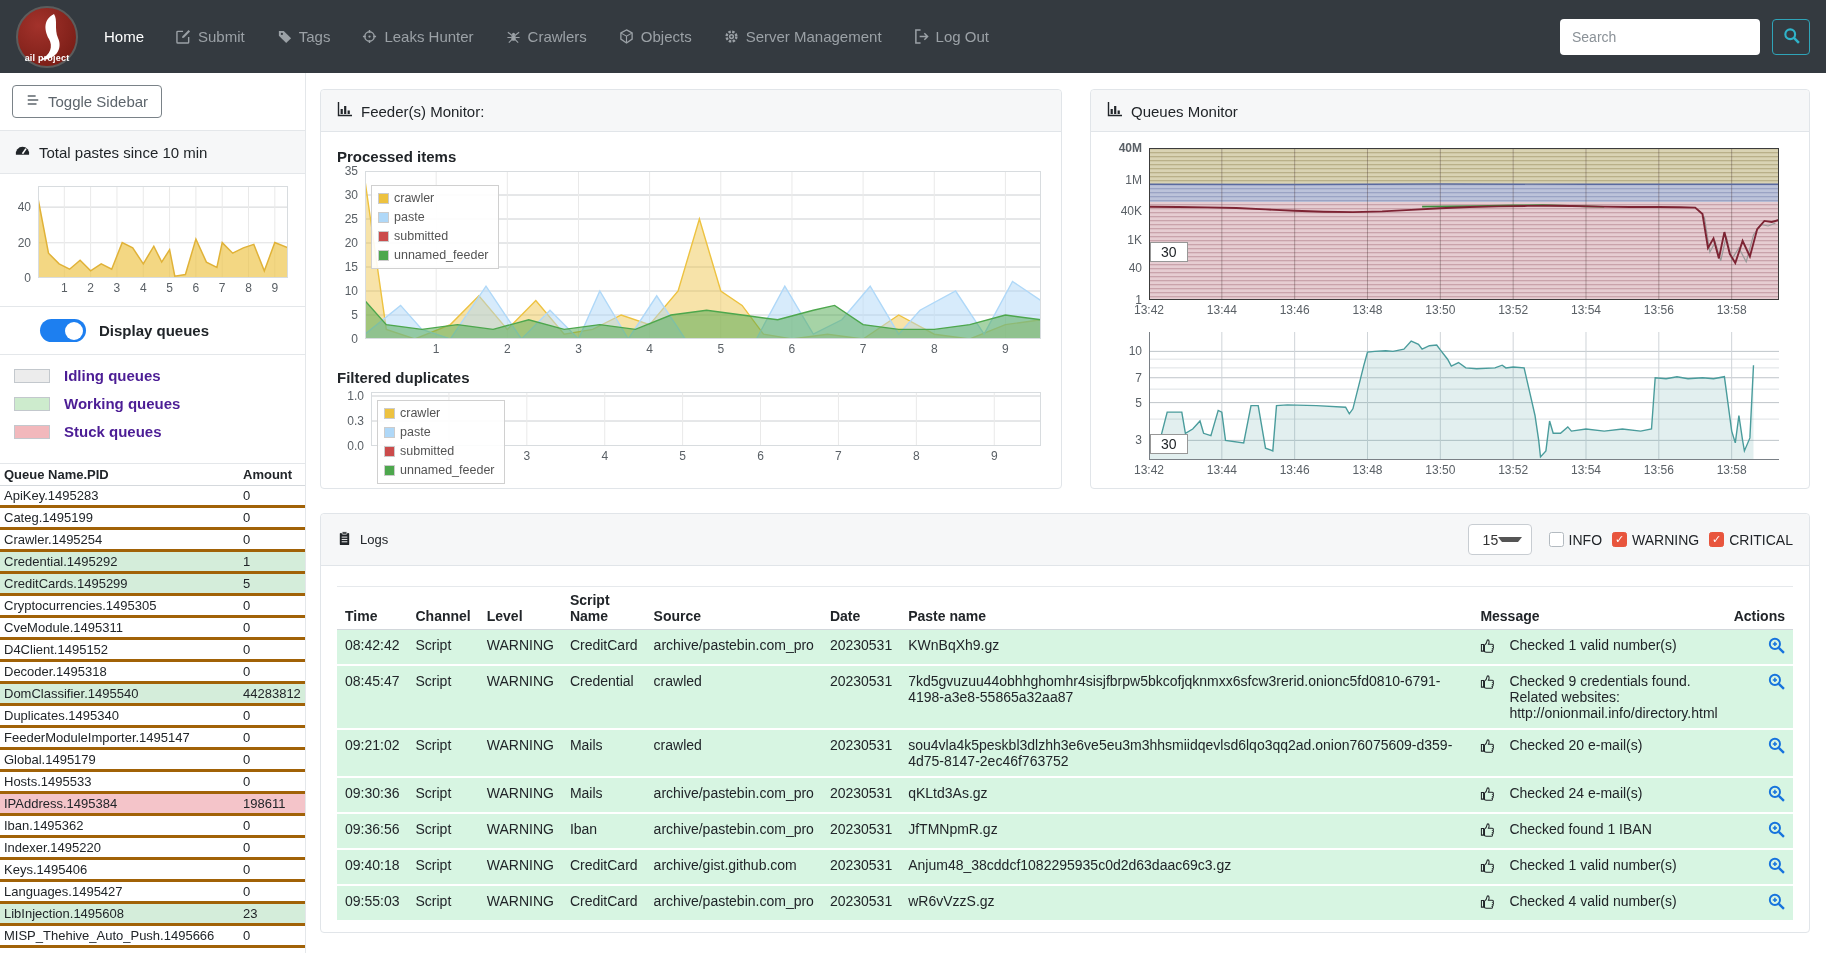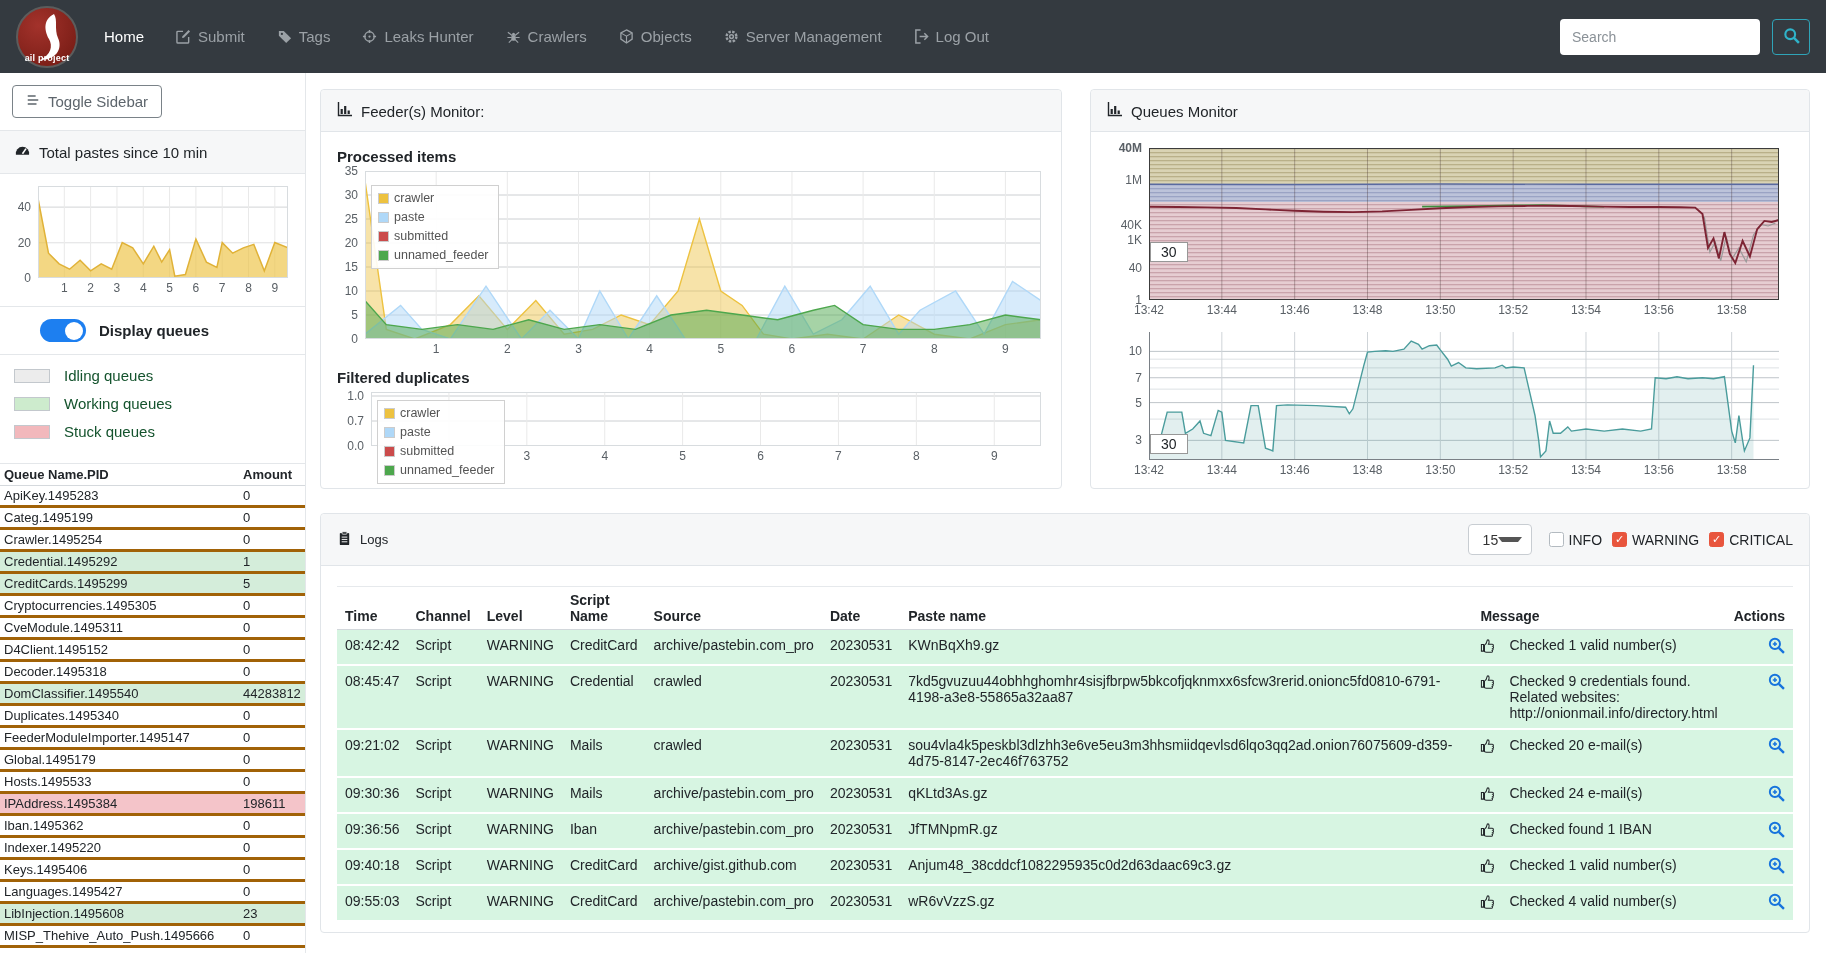--- a/index.html
+++ b/index.html
@@ -47,21 +47,21 @@
   .dq-row { display:flex; align-items:center; gap:13px; padding:12px 14px 12px 40px;
     border-top:1px solid #e4e7ea; border-bottom:1px solid #e4e7ea; margin-top:6px; }
   .switch { width:46px; height:23px; border-radius:12px; background:#1d7ff0; position:relative;
     cursor:pointer; flex:none; }
   .switch::after { content:''; position:absolute; right:3px; top:2.5px; width:18px; height:18px;
     border-radius:50%; background:#fff; }
   .dq-label { font-weight:bold; font-size:15px; }
   .q-legend { padding:12px 14px 8px; }
   .q-legend-item { display:flex; align-items:center; gap:14px; margin-bottom:11px; }
   .q-swatch { width:36px; height:14px; border:1px solid #c3c8cd; flex:none; }
-  .q-legend-item span.lbl { font-size:15px; color:#14532d; }
+  .q-legend-item span.lbl { font-size:15px; color:#4c1d95;font-weight:bold; }
   table.qtable { width:100%; border-collapse:collapse; font-size:13px; margin-top:4px; }
   table.qtable th { text-align:left; padding:3px 4px; border-bottom:1px solid #d5d9dd;
     border-top:1px solid #e4e7ea; font-size:13px; }
   table.qtable td { padding:2px 4px; border-bottom:3px solid #a16207; }
   table.qtable .amt { width:66px; }
   tr.success { background:#d4edda; }
   tr.danger  { background:#f4c4c9; }
 
   
   .card { border:1px solid #e1e5e9; border-radius:4px; background:#fff; }
@@ -516,21 +516,21 @@
                 <line x1="0" y1="54" x2="670" y2="54" stroke="#ececec" stroke-width="1"></line>
                 <line x1="0" y1="29.000000000000004" x2="670" y2="29.000000000000004" stroke="#ececec" stroke-width="1"></line>
                 <line x1="0" y1="4.000000000000007" x2="670" y2="4.000000000000007" stroke="#ececec" stroke-width="1"></line>
                 <polyline points="0.0,54.0 670.0,54.0" fill="none" stroke="#edc240" stroke-width="1.4"></polyline>
                 <polyline points="0.0,54.0 670.0,54.0" fill="none" stroke="#afd8f8" stroke-width="1.4"></polyline>
                 <polyline points="0.0,54.0 670.0,54.0" fill="none" stroke="#cb4b4b" stroke-width="1.4"></polyline>
                 <polyline points="0.0,54.0 670.0,54.0" fill="none" stroke="#4da74d" stroke-width="2"></polyline>
                 <rect x="0.5" y="0.5" width="669" height="53" fill="none" stroke="#d8dcdf"></rect>
               </svg>
               <span class="ty" style="width: 27px; left: 0px; top: 47px;">0.0</span>
-              <span class="ty" style="width: 27px; left: 0px; top: 22px;">0.7</span>
+              <span class="ty" style="width: 27px; left: 0px; top: 22px;">0.3</span>
               <span class="ty" style="width: 27px; left: 0px; top: -3px;">1.0</span>
               <span class="tx" style="left: 89.907px; top: 57px;">2</span>
               <span class="tx" style="left: 167.814px; top: 57px;">3</span>
               <span class="tx" style="left: 245.721px; top: 57px;">4</span>
               <span class="tx" style="left: 323.628px; top: 57px;">5</span>
               <span class="tx" style="left: 401.535px; top: 57px;">6</span>
               <span class="tx" style="left: 479.442px; top: 57px;">7</span>
               <span class="tx" style="left: 557.349px; top: 57px;">8</span>
               <span class="tx" style="left: 635.256px; top: 57px;">9</span>
               <div class="clegend" style="left: 40px; top: 8px;">
@@ -597,21 +597,21 @@
                 <line x1="509.82658959537565" y1="0" x2="509.82658959537565" y2="152" stroke="rgba(70,50,50,0.35)" stroke-width="1"></line>
                 <line x1="582.6589595375723" y1="0" x2="582.6589595375723" y2="152" stroke="rgba(70,50,50,0.35)" stroke-width="1"></line>
                 <polyline points="0.0,36.2 145.7,36.5 291.3,36.0 437.0,36.3 630.0,36.2" fill="none" stroke="#5a6aa0" stroke-width="1.4"></polyline>
                 <polyline points="273.1,58.6 327.7,58.0 364.2,57.4 393.3,57.1 418.8,57.7 437.0,58.4 455.2,58.7" fill="none" stroke="#3f8f3f" stroke-width="1.6"></polyline>
                 <polyline points="555.3,68.5 560.8,104.1 566.3,94.0 571.7,112.9 577.2,88.5 582.7,111.2 589.9,100.0 597.2,113.9 604.5,86.9 611.8,76.5 619.1,78.0 626.4,75.1" fill="none" stroke="#9a9a9a" stroke-width="1.2"></polyline>
                 <polyline points="0.0,58.8 29.1,59.0 58.3,59.4 87.4,60.0 116.5,61.4 145.7,62.8 174.8,63.7 203.9,64.1 233.1,63.4 262.2,61.9 291.3,60.2 320.5,59.0 349.6,58.4 378.7,57.9 400.6,57.7 422.4,58.0 451.6,58.6 480.7,59.0 509.8,59.0 531.7,59.2 546.2,59.6 553.5,66.0 559.0,100.0 564.5,90.4 569.9,110.4 575.4,84.1 580.8,106.0 586.3,115.1 593.6,92.9 600.9,108.5 608.2,81.1 615.4,72.9 622.7,74.0 630.0,72.0" fill="none" stroke="#7d2333" stroke-width="1.9"></polyline>
                 <rect x="0.5" y="0.5" width="629" height="151" fill="none" stroke="#3c3c3c"></rect>
               </svg>
               <span class="ty" style="width: 41px; left: 0px; top: -7px; font-weight: bold;">40M</span>
               <span class="ty" style="width: 41px; left: 0px; top: 25.0325px;">1M</span>
-              <span class="ty" style="width: 41px; left: 0px; top: 70px;">40K</span>
+              <span class="ty" style="width: 41px; left: 0px; top: 56px;">40K</span>
               <span class="ty" style="width: 41px; left: 0px; top: 85.0163px;">1K</span>
               <span class="ty" style="width: 41px; left: 0px; top: 112.967px;">40</span>
               <span class="ty" style="width: 41px; left: 0px; top: 145px;">1</span>
               <span class="tx" style="left: 26px; top: 155px;">13:42</span>
               <span class="tx" style="left: 98.8324px; top: 155px;">13:44</span>
               <span class="tx" style="left: 171.665px; top: 155px;">13:46</span>
               <span class="tx" style="left: 244.497px; top: 155px;">13:48</span>
               <span class="tx" style="left: 317.329px; top: 155px;">13:50</span>
               <span class="tx" style="left: 390.162px; top: 155px;">13:52</span>
               <span class="tx" style="left: 462.994px; top: 155px;">13:54</span>

